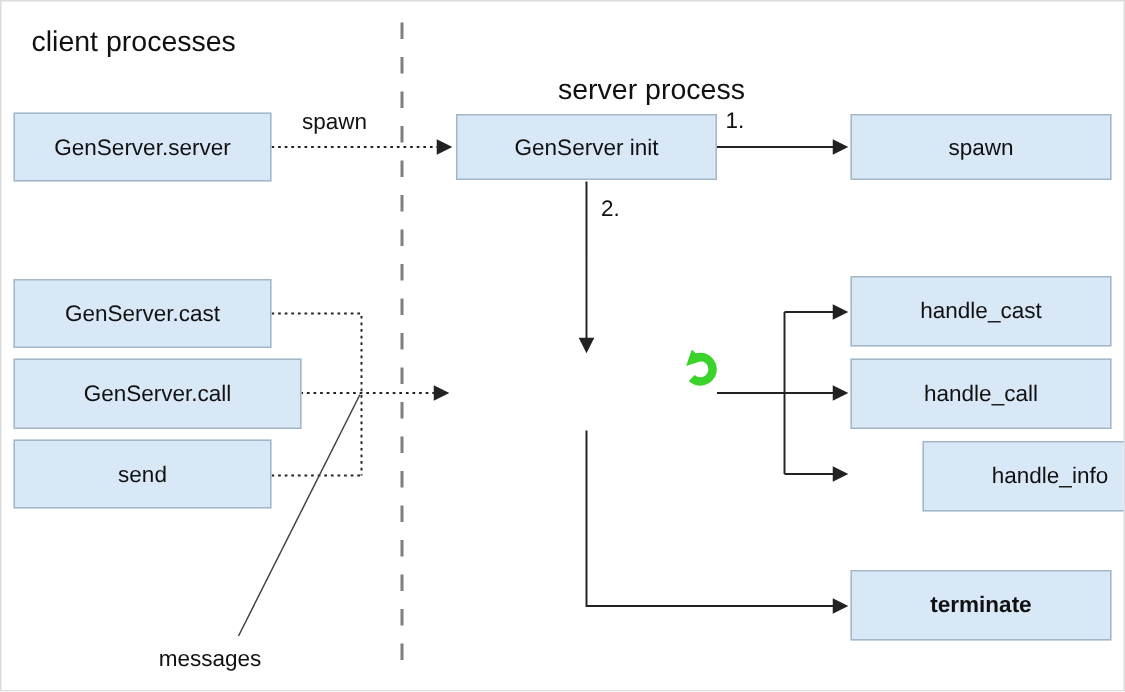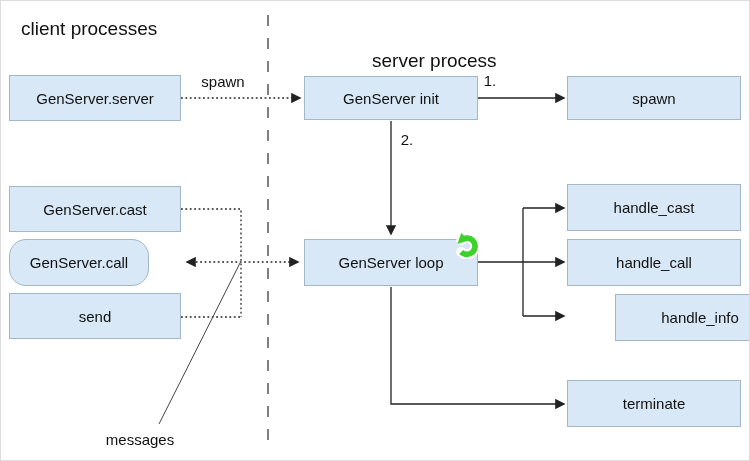--- a/index.html
+++ b/index.html
@@ -22,29 +22,29 @@
   .dotted{stroke:var(--line);stroke-width:1.3;fill:none;stroke-dasharray:1.8 2.6;}
   .divider{stroke:var(--divider);stroke-width:2;fill:none;stroke-dasharray:11 12;}
   .thin{stroke:#444444;stroke-width:1;fill:none;}
   .node{
     position:absolute;background:var(--node-fill);border:1px solid var(--node-border);
     display:flex;align-items:center;justify-content:center;
     font-size:15px;color:var(--text);
   }
   .n-start{left:8px;top:74px;width:172px;height:46px;}
   .n-cast{left:8px;top:185px;width:172px;height:46px;}
-  .n-call{left:8px;top:238px;width:140px;height:47px;border-radius:17px;}
+  .n-call{left:8px;top:238px;width:192px;height:47px;}
   .n-send{left:8px;top:292px;width:172px;height:46px;}
   .n-gsinit{left:303px;top:75px;width:174px;height:44px;}
   .n-gsloop{left:303px;top:238px;width:174px;height:47px;}
   .n-init{left:566px;top:75px;width:174px;height:44px;}
   .n-hcast{left:566px;top:183px;width:174px;height:47px;}
   .n-hcall{left:566px;top:238px;width:174px;height:47px;}
   .n-hinfo{left:566px;top:293px;width:170px;height:47px;margin-left:48px;}
-  .n-term{left:566px;top:379px;width:174px;height:47px;}
+  .n-term{left:566px;top:379px;width:174px;height:47px;font-weight:bold;}
   .lane-label{position:absolute;top:17px;font-size:19px;color:#111;}
   .l-client{left:20px;}
   .l-server{left:371px;margin-top:32px;}
   .edge-label{position:absolute;font-size:15px;color:#111;text-align:center;}
   .e-spawn{left:194px;top:72px;width:56px;}
   .e-step1{left:478px;top:71px;width:22px;}
   .e-step2{left:395px;top:130px;width:22px;}
   .e-messages{left:95px;top:430px;width:88px;}
   .loop-icon{position:absolute;left:452px;top:230px;width:28px;height:28px;}
 </style>
@@ -84,21 +84,20 @@
 
   <div class="lane-label l-client">client processes</div>
   <div class="lane-label l-server">server process</div>
 
   <div class="node n-start">GenServer.server</div>
   <div class="node n-cast">GenServer.cast</div>
   <div class="node n-call">GenServer.call</div>
   <div class="node n-send">send</div>
 
   <div class="node n-gsinit">GenServer init</div>
-  <div class="node n-gsloop">GenServer loop</div>
 
   <div class="node n-init">spawn</div>
   <div class="node n-hcast">handle_cast</div>
   <div class="node n-hcall">handle_call</div>
   <div class="node n-hinfo">handle_info</div>
   <div class="node n-term">terminate</div>
 
   <svg class="loop-icon" viewBox="0 0 24 24" xmlns="http://www.w3.org/2000/svg">
     <path d="M7 18 A7 7 0 1 0 7 8" stroke="#ffffff" stroke-width="8.5" fill="none" stroke-linecap="round"></path>
     <path d="M7 18 A7 7 0 1 0 7 8" stroke="#3bd32b" stroke-width="4.8" fill="none" marker-end="url(#arrg)"></path>

